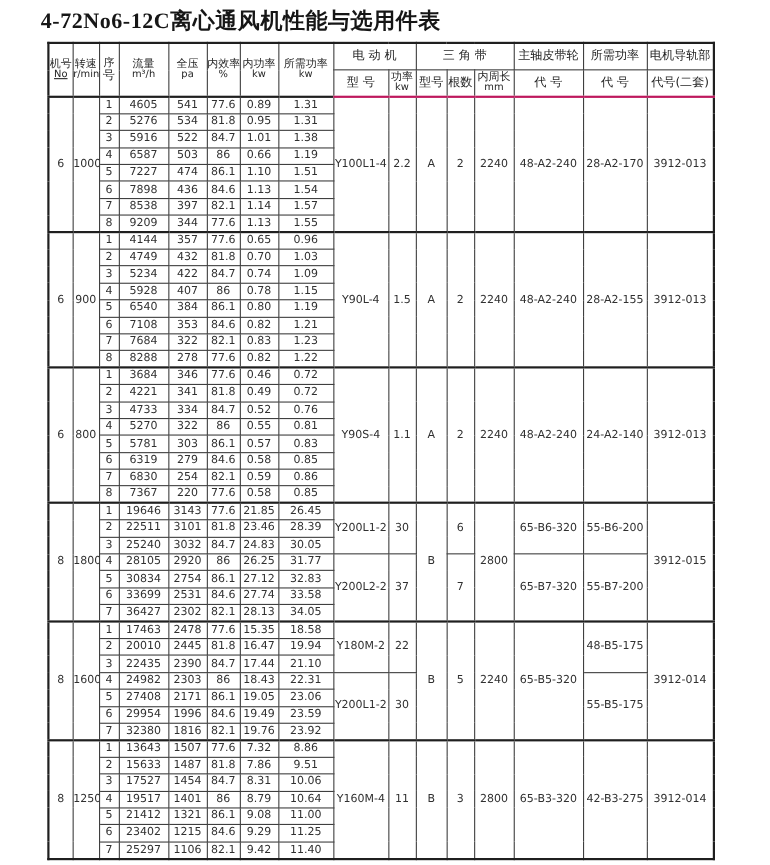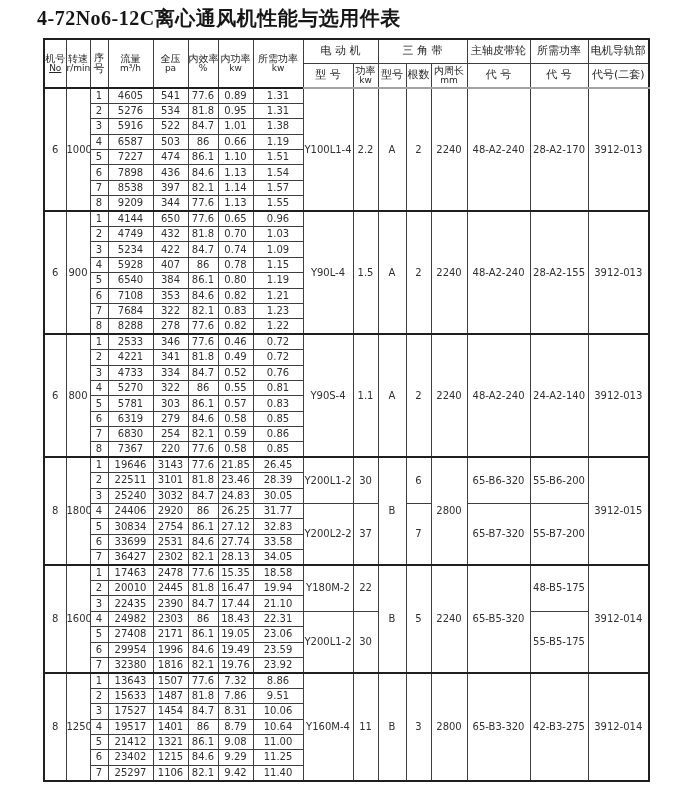--- a/index.html
+++ b/index.html
@@ -17,21 +17,21 @@
   table.spec {
     position:absolute; left:43px; top:38px; width:605px;
     border-collapse:collapse; table-layout:fixed;
     border:2px solid #1f1f1f;
   }
   th,td {
     border:1px solid #3f3f3f; text-align:center; vertical-align:middle;
     padding:0; overflow:hidden; white-space:nowrap; font-weight:normal;
   }
   thead th { height:23px; font-size:11px; line-height:1.1; color:#262626; }
-  thead tr:last-child th { border-bottom:2px solid #a3a3a3; }
+  thead tr:last-child th { border-bottom:2px solid #be185d; }
   .ht { font-size:10px; }
   .hu { font-size:9px; }
   .seq-th .hu { font-size:11px; }
   .u { text-decoration:underline; }
   tbody tr { height:15.4px; }
   tbody td { font-size:10px; line-height:1; color:#303030; }
   tr.block-start td { border-top:2px solid #1f1f1f; }
 </style>
 </head>
 <body>
@@ -187,21 +187,21 @@
         <td>344</td>
         <td>77.6</td>
         <td>1.13</td>
         <td>1.55</td>
       </tr>
       <tr class="block-start">
         <td rowspan="8">6</td>
         <td rowspan="8">900</td>
         <td>1</td>
         <td>4144</td>
-        <td>650</td>
+        <td>357</td>
         <td>77.6</td>
         <td>0.65</td>
         <td>0.96</td>
         <td rowspan="8">Y90L-4</td>
         <td rowspan="8">1.5</td>
         <td rowspan="8">A</td>
         <td rowspan="8">2</td>
         <td rowspan="8">2240</td>
         <td rowspan="8">48-A2-240</td>
         <td rowspan="8">28-A2-155</td>
@@ -260,21 +260,21 @@
         <td>8288</td>
         <td>278</td>
         <td>77.6</td>
         <td>0.82</td>
         <td>1.22</td>
       </tr>
       <tr class="block-start">
         <td rowspan="8">6</td>
         <td rowspan="8">800</td>
         <td>1</td>
-        <td>2533</td>
+        <td>3684</td>
         <td>346</td>
         <td>77.6</td>
         <td>0.46</td>
         <td>0.72</td>
         <td rowspan="8">Y90S-4</td>
         <td rowspan="8">1.1</td>
         <td rowspan="8">A</td>
         <td rowspan="8">2</td>
         <td rowspan="8">2240</td>
         <td rowspan="8">48-A2-240</td>
@@ -366,21 +366,21 @@
       <tr>
         <td>3</td>
         <td>25240</td>
         <td>3032</td>
         <td>84.7</td>
         <td>24.83</td>
         <td>30.05</td>
       </tr>
       <tr>
         <td>4</td>
-        <td>24406</td>
+        <td>28105</td>
         <td>2920</td>
         <td>86</td>
         <td>26.25</td>
         <td>31.77</td>
         <td rowspan="4">Y200L2-2</td>
         <td rowspan="4">37</td>
         <td rowspan="4">7</td>
         <td rowspan="4">65-B7-320</td>
         <td rowspan="4">55-B7-200</td>
       </tr>

